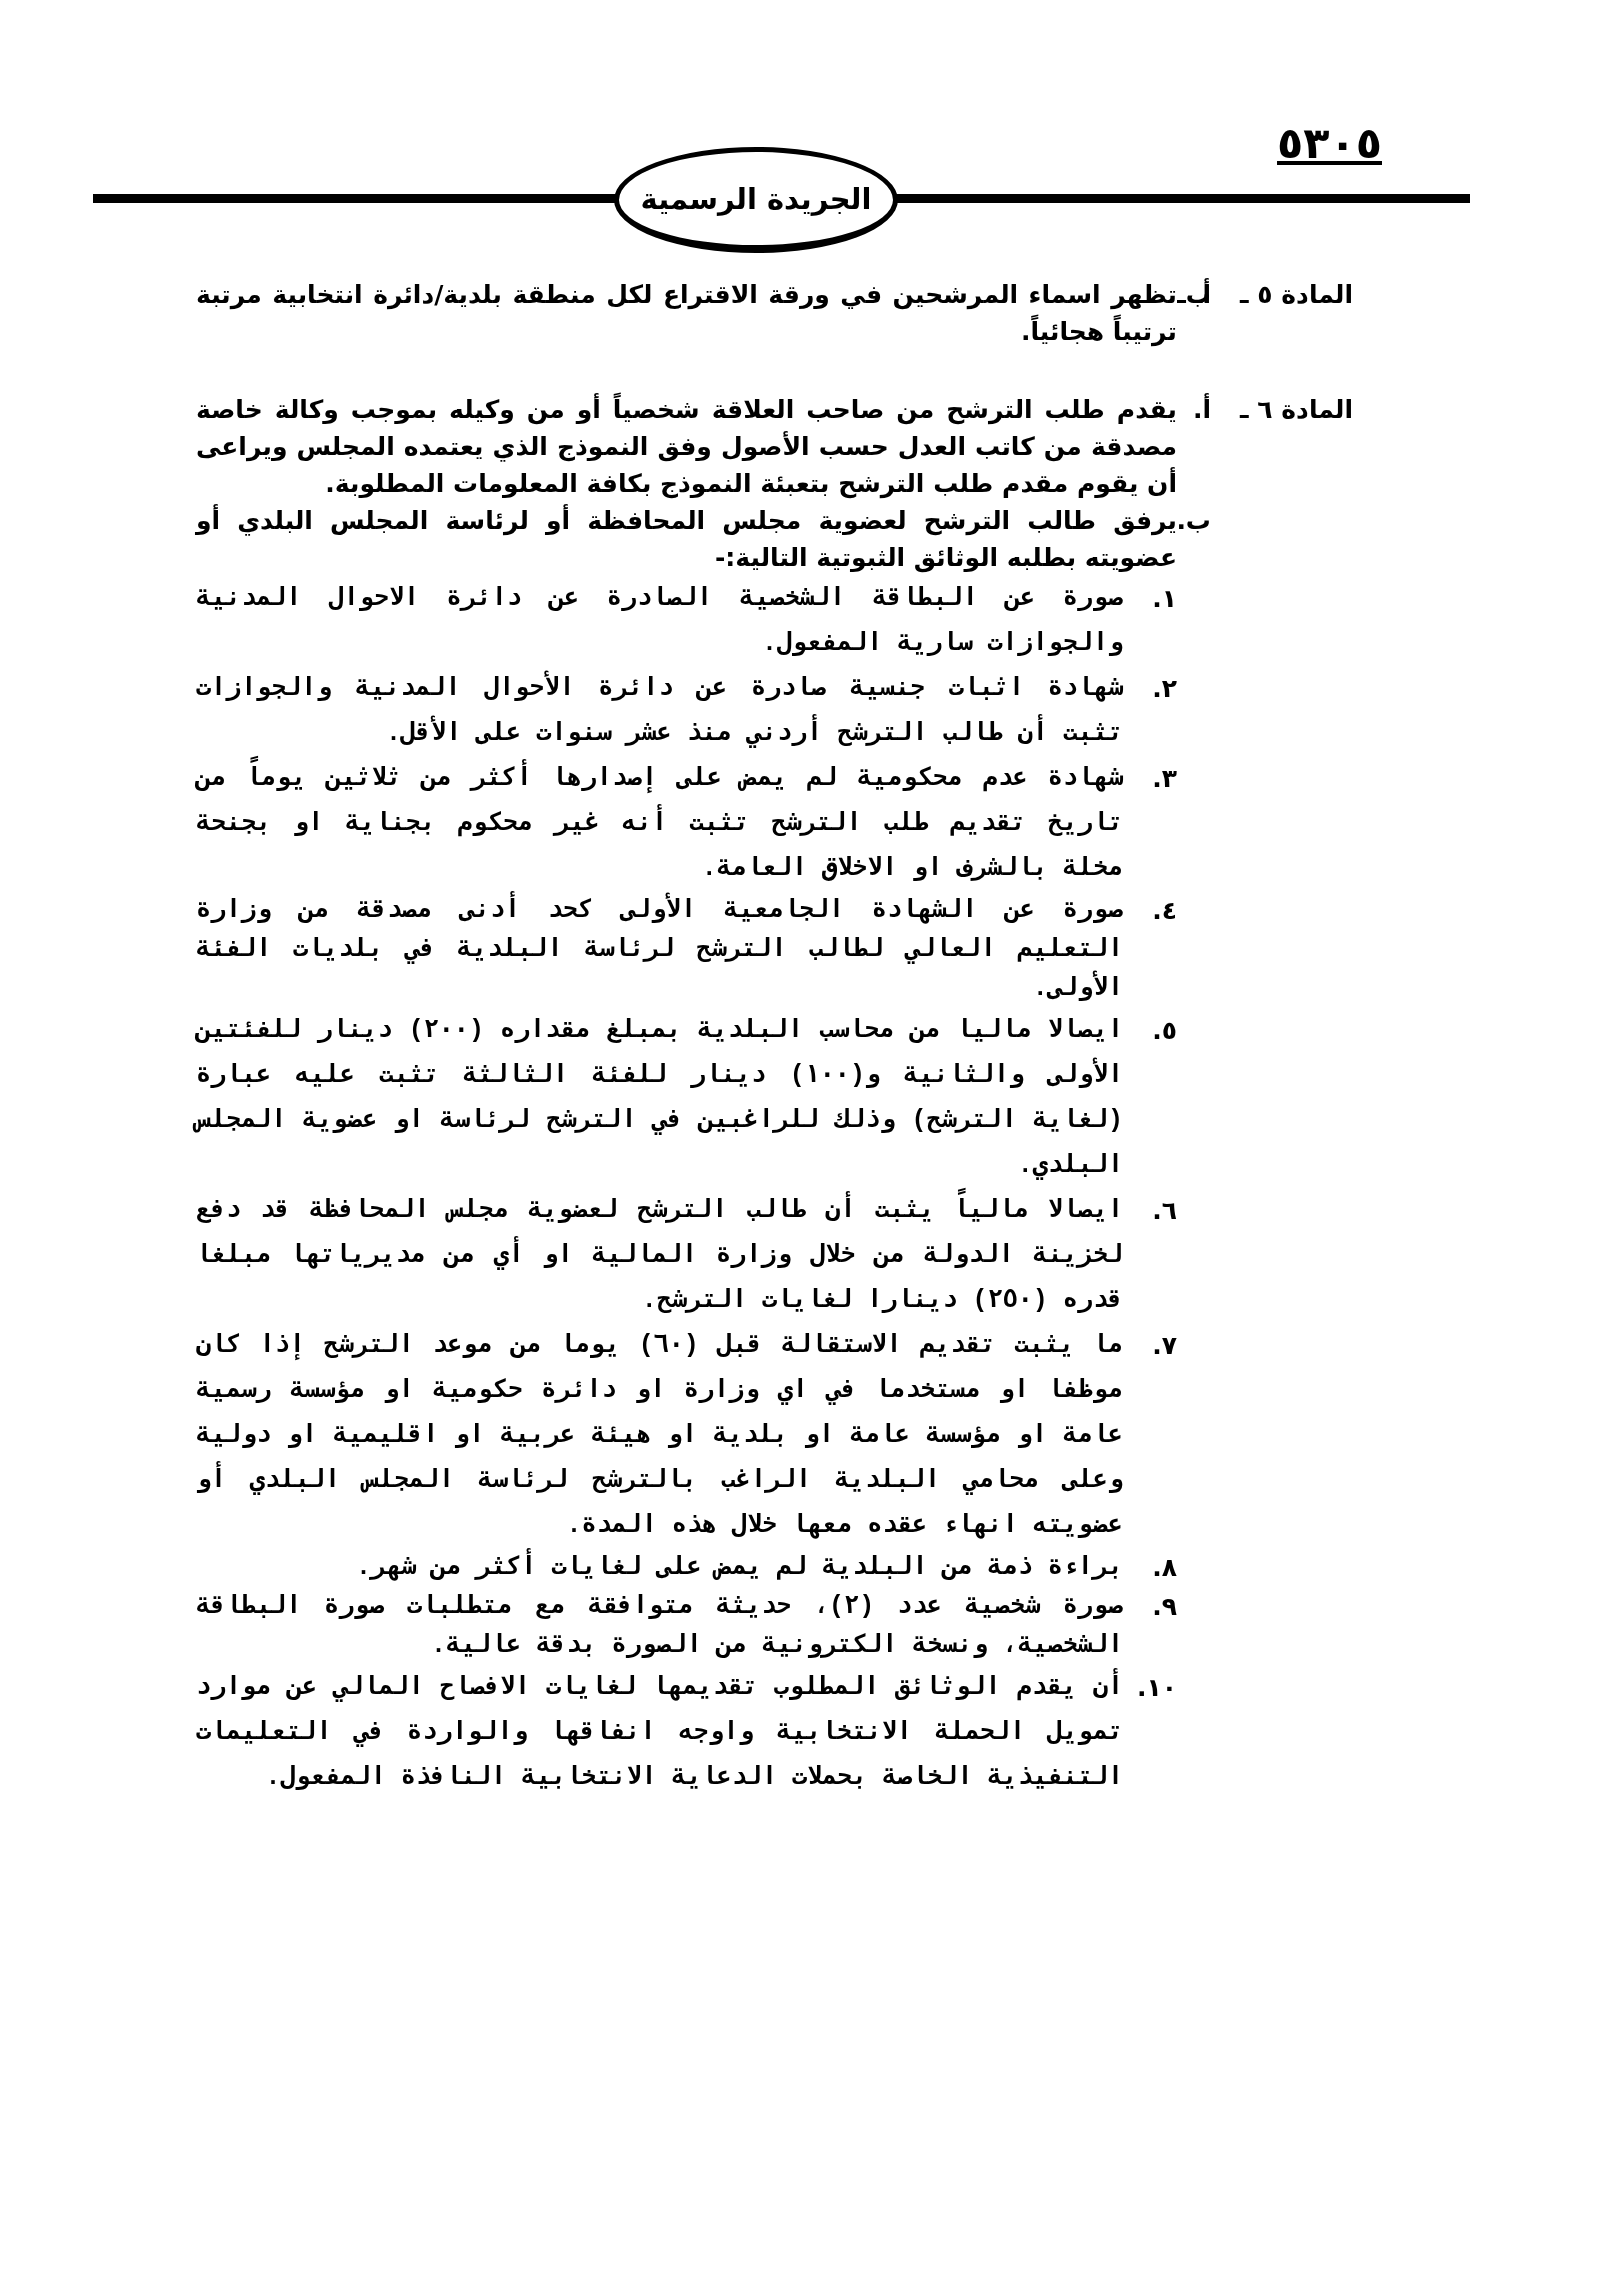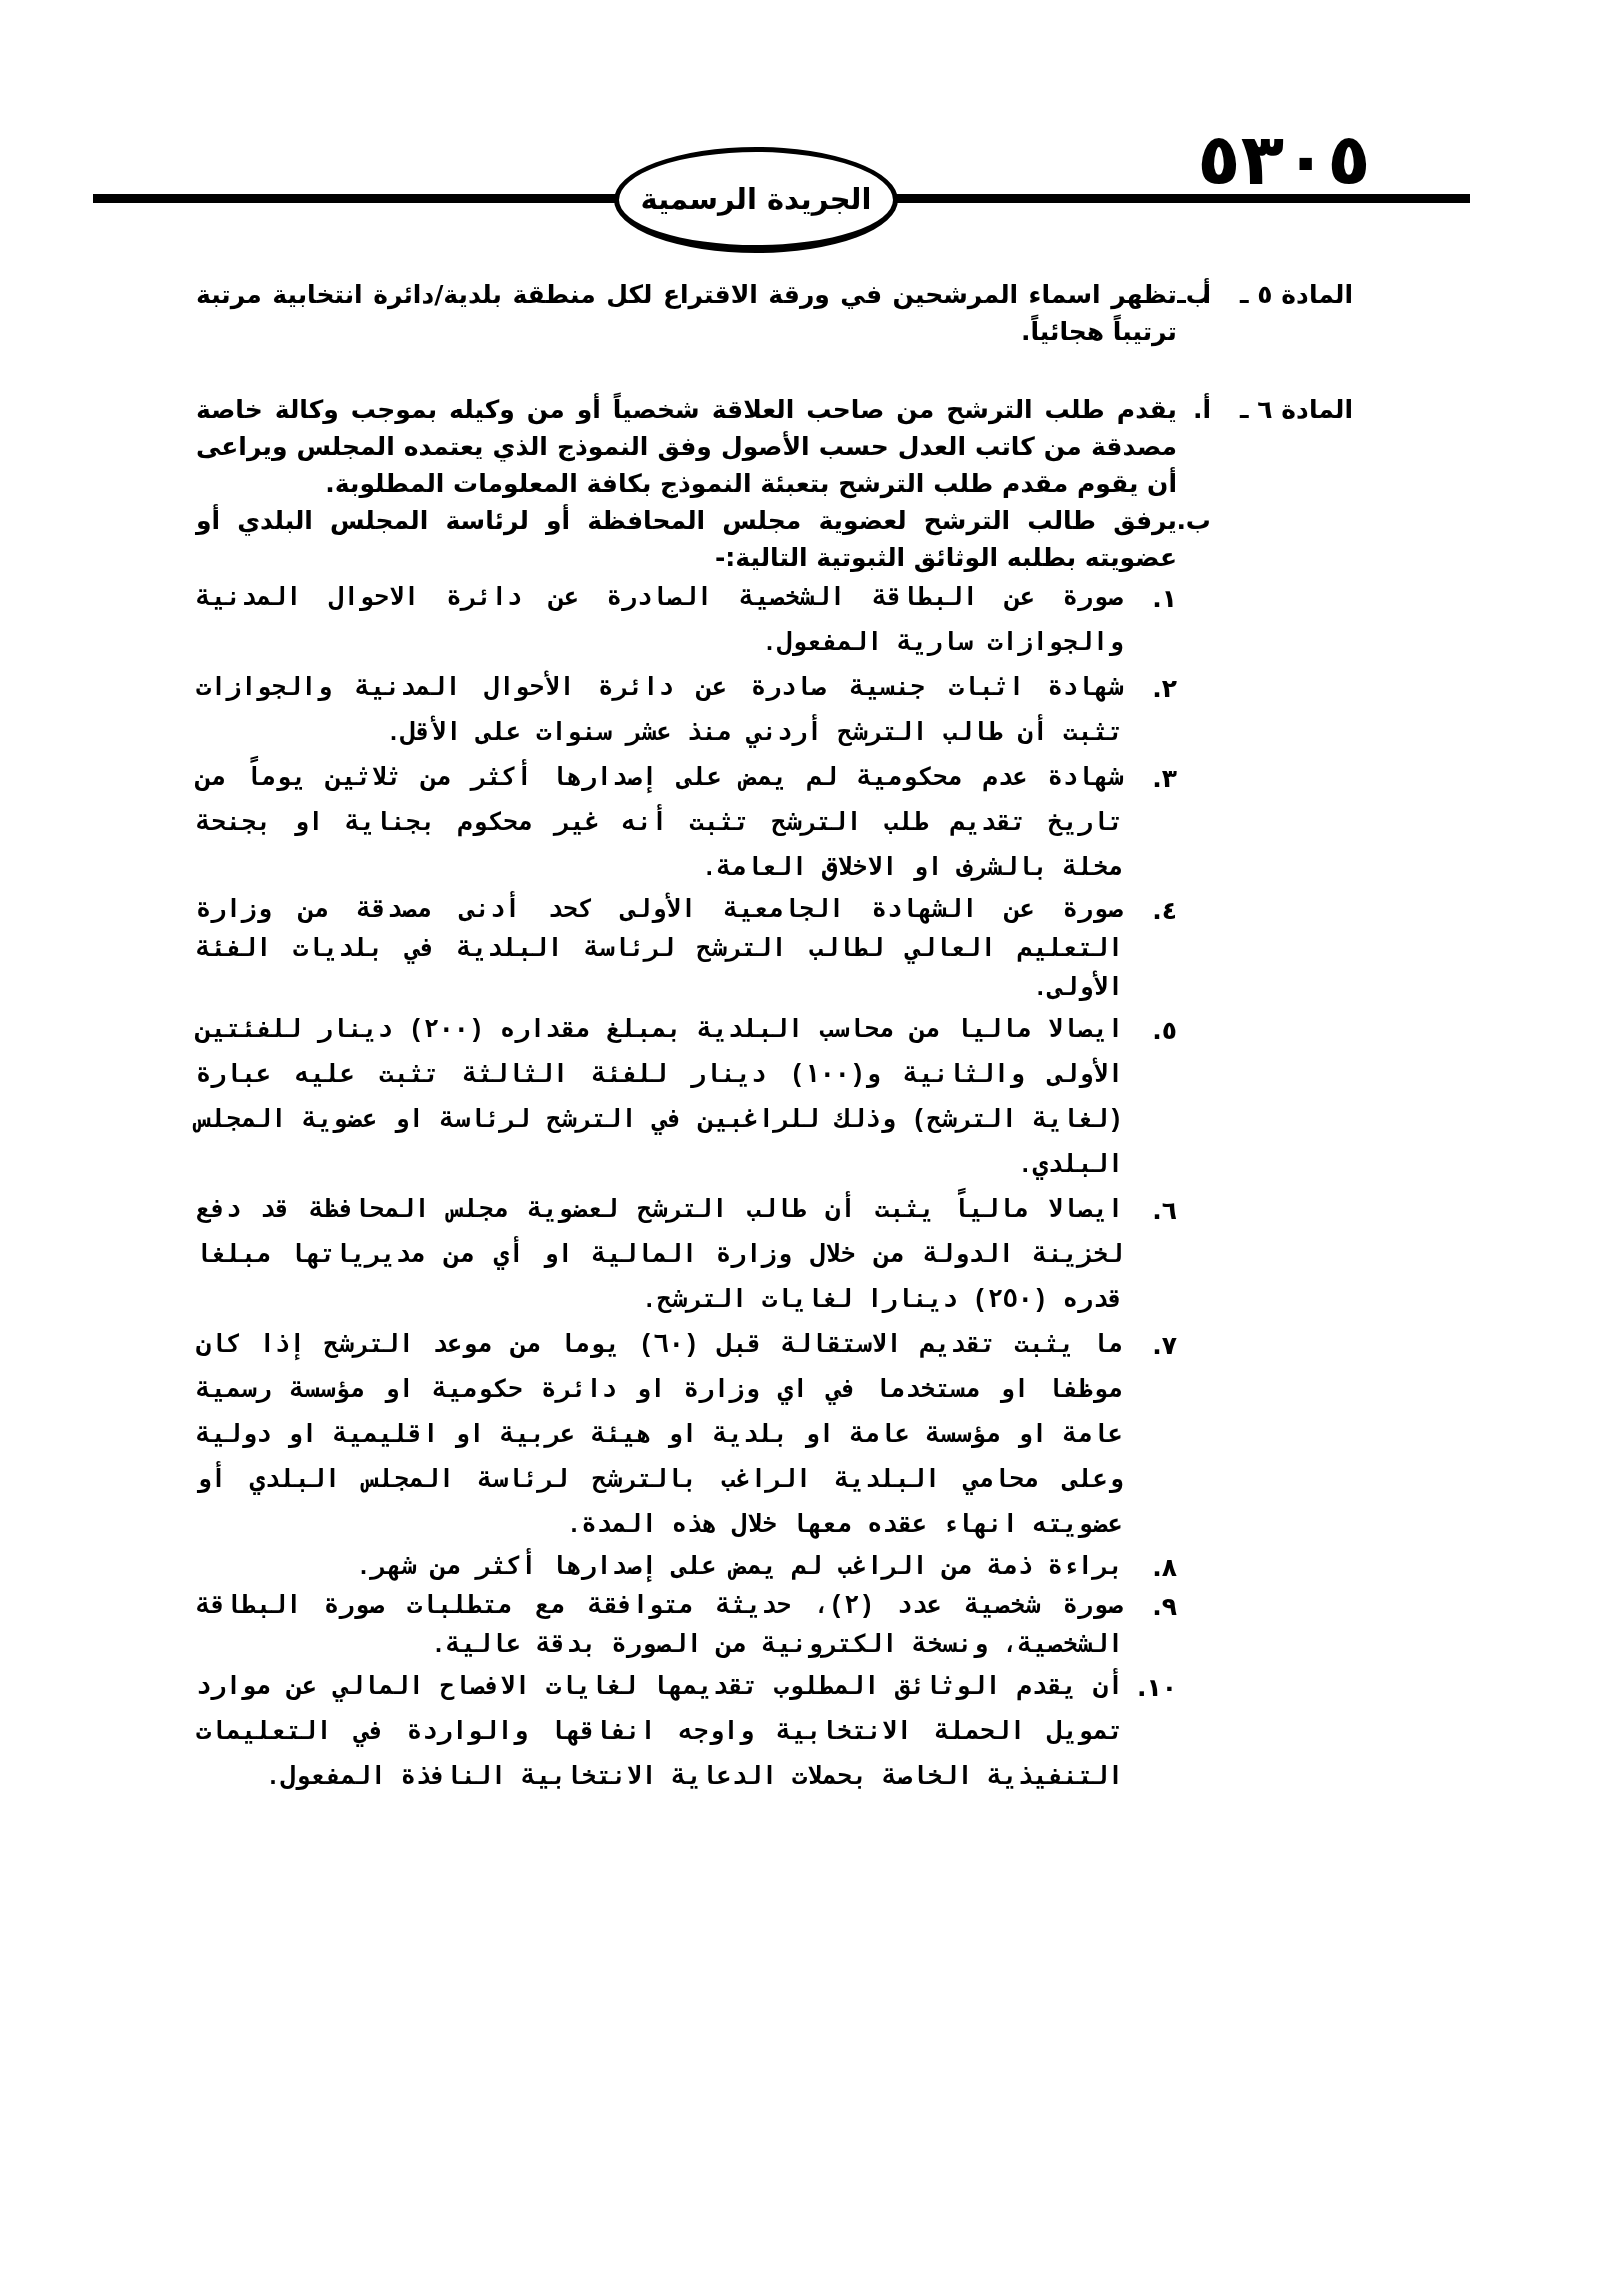--- a/index.html
+++ b/index.html
@@ -3,22 +3,23 @@
 <meta charset="utf-8">
 <style>
   html, body { margin: 0; padding: 0; background: #ffffff; }
   body {
     width: 1621px; height: 2293px; position: relative; overflow: hidden;
     font-family: "DejaVu Sans", "Liberation Sans", sans-serif;
     color: #000;
   }
   .page-number {
     position: absolute; top: 118px; left: 1186px; width: 196px;
-    font-size: 71px; font-weight: bold; text-align: center; direction: rtl;
+    font-size: 43px; font-weight: bold; text-align: right; direction: rtl;
     letter-spacing: 2px;
+    text-decoration: underline;
   }
   .header-rule {
     position: absolute; top: 194px; left: 93px; width: 1377px; height: 8.8px; background: #000;
   }
   .masthead-oval {
     position: absolute; top: 147px; left: 614px; width: 284px; height: 106px;
     border: 5.9px solid #000; border-bottom-width: 8.8px; border-radius: 50%;
     background: #fff; display: flex; align-items: center; justify-content: center;
     box-sizing: border-box;
   }
@@ -97,21 +98,21 @@
       <div class="item">
         <span class="item-num">٦.</span>
         <div class="item-text">ايصالا مالياً يثبت أن طالب الترشح لعضوية مجلس المحافظة قد دفع لخزينة الدولة من خلال وزارة المالية او أي من مديرياتها مبلغا قدره (٢٥٠) دينارا لغايات الترشح.</div>
       </div>
       <div class="item">
         <span class="item-num">٧.</span>
         <div class="item-text">ما يثبت تقديم الاستقالة قبل (٦٠) يوما من موعد الترشح إذا كان موظفا او مستخدما في اي وزارة او دائرة حكومية او مؤسسة رسمية عامة او مؤسسة عامة او بلدية او هيئة عربية او اقليمية او دولية وعلى محامي البلدية الراغب بالترشح لرئاسة المجلس البلدي أو عضويته انهاء عقده معها خلال هذه المدة.</div>
       </div>
       <div class="item tight">
         <span class="item-num">٨.</span>
-        <div class="item-text">براءة ذمة من الراغب لم يمض على إصدارها أكثر من شهر.</div>
+        <div class="item-text">براءة ذمة من البلدية لم يمض على لغايات أكثر من شهر.</div>
       </div>
       <div class="item tight">
         <span class="item-num">٩.</span>
         <div class="item-text">صورة شخصية عدد (٢)، حديثة متوافقة مع متطلبات صورة البطاقة الشخصية، ونسخة الكترونية من الصورة بدقة عالية.</div>
       </div>
       <div class="item">
         <span class="item-num">١٠.</span>
         <div class="item-text">أن يقدم الوثائق المطلوب تقديمها لغايات الافصاح المالي عن موارد تمويل الحملة الانتخابية واوجه انفاقها والواردة في التعليمات التنفيذية الخاصة بحملات الدعاية الانتخابية النافذة المفعول.</div>
       </div>
     </div>

